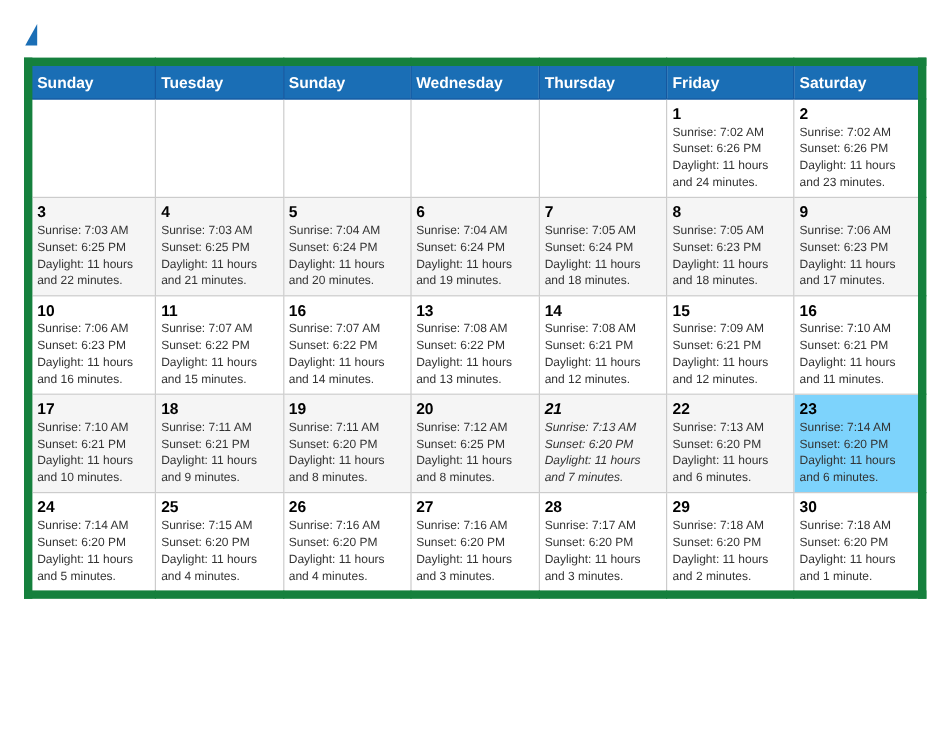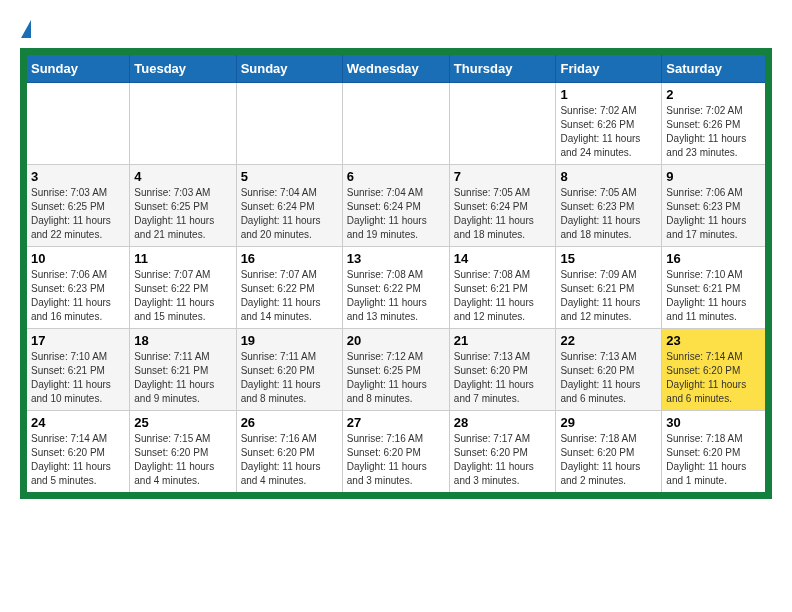--- a/index.html
+++ b/index.html
@@ -251,33 +251,33 @@
           <div class="day-info" style="white-space: pre-line;">Sunrise: 7:11 AM
 Sunset: 6:20 PM
 Daylight: 11 hours and 8 minutes.</div>
         </td>
         <td style="background: rgb(245, 245, 245);">
           <span class="day-number">20</span>
           <div class="day-info" style="white-space: pre-line;">Sunrise: 7:12 AM
 Sunset: 6:25 PM
 Daylight: 11 hours and 8 minutes.</div>
         </td>
-        <td style="background: rgb(245, 245, 245);">
+        <td style="background: rgb(245, 245, 245); font-style: italic;">
           <span class="day-number">21</span>
           <div class="day-info" style="white-space: pre-line;">Sunrise: 7:13 AM
 Sunset: 6:20 PM
 Daylight: 11 hours and 7 minutes.</div>
         </td>
         <td style="background: rgb(245, 245, 245);">
           <span class="day-number">22</span>
           <div class="day-info" style="white-space: pre-line;">Sunrise: 7:13 AM
 Sunset: 6:20 PM
 Daylight: 11 hours and 6 minutes.</div>
         </td>
-        <td style="background: #fde047; margin-top: 13px;">
+        <td style="background: #7dd3fc; margin-top: 13px;">
           <span class="day-number">23</span>
           <div class="day-info" style="white-space: pre-line;">Sunrise: 7:14 AM
 Sunset: 6:20 PM
 Daylight: 11 hours and 6 minutes.</div>
         </td>
       </tr>
       <tr>
         <td>
           <span class="day-number">24</span>
           <div class="day-info" style="white-space: pre-line;">Sunrise: 7:14 AM

